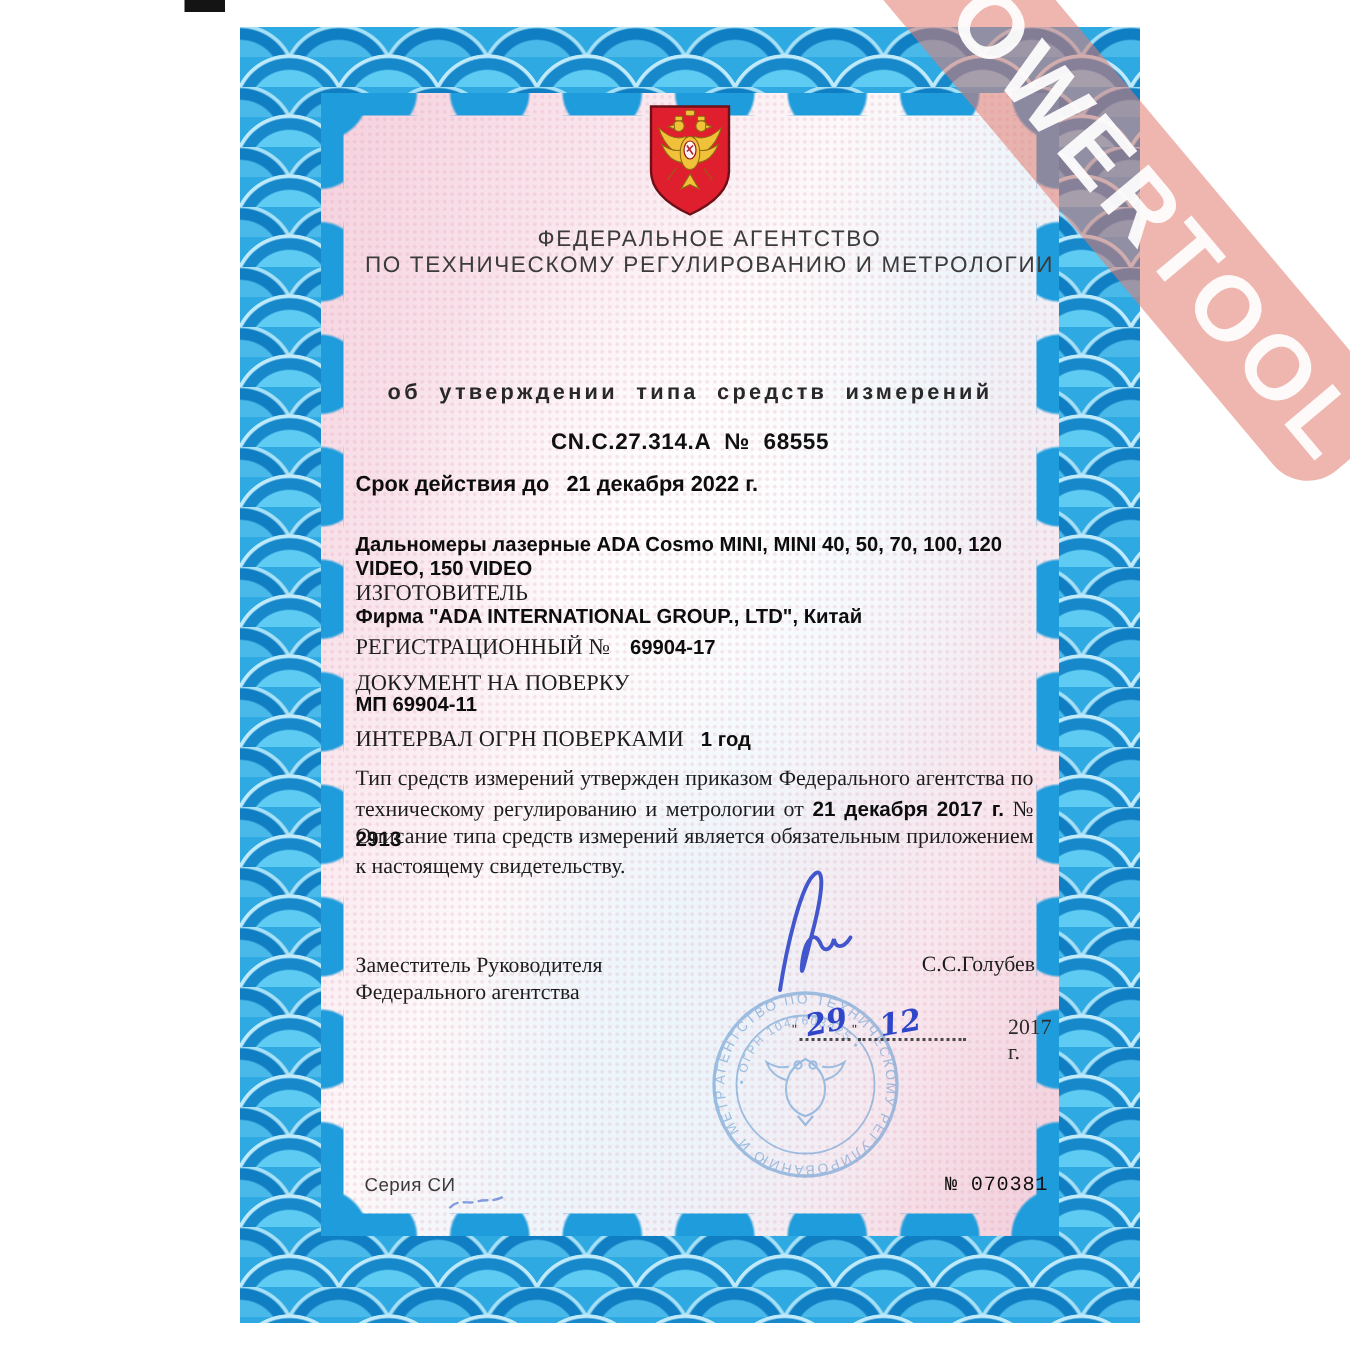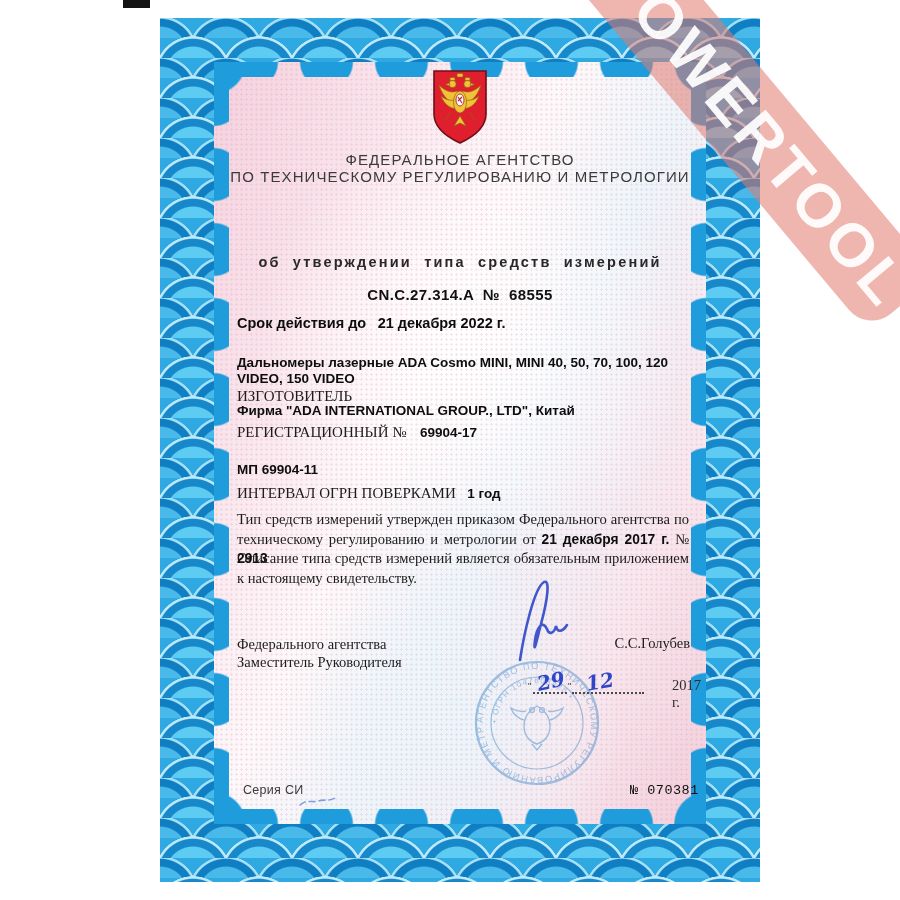--- a/index.html
+++ b/index.html
@@ -55,21 +55,21 @@
   .c-br{right:54px;bottom:58px;background:radial-gradient(circle at 100% 100%,#1f9cdb 60%,rgba(31,156,219,0) 64%);}
 
   
   .abs{position:absolute;}
   .ctr{left:0;width:600px;text-align:center;}
   .col{left:77px;width:452px;}
   .serif{font-family:"Liberation Serif",serif;color:#1c1c1c;}
   .sansb{font-family:"Liberation Sans",sans-serif;font-weight:bold;color:#0d0d0d;}
   .pre{white-space:pre;}
 
-  .agency{top:133px;font-size:15px;line-height:17px;letter-spacing:1.1px;color:#3b3b3b;}
+  .agency{top:133px;font-size:15px;line-height:17px;letter-spacing:1.1px;color:#3b3b3b;padding-left:13px;}
   .title{top:185px;font-family:"Liberation Serif",serif;font-weight:bold;font-size:45px;
          letter-spacing:1.5px;color:#1e7ed3;line-height:46px;}
   .subtitle{top:236px;font-size:14.5px;font-weight:bold;letter-spacing:2.2px;word-spacing:6px;color:#282828;}
   .numline{top:268px;font-size:15px;font-weight:bold;letter-spacing:.4px;color:#101010;}
 
   .lbl{font-size:15px;}
   .val{font-size:13.5px;line-height:16px;}
   .para{font-size:14.6px;line-height:19.5px;text-align:justify;margin:0;}
   .para .sansb{font-size:13.8px;}
 
@@ -165,39 +165,40 @@
   <div class="abs col sansb val" style="top:337px">Дальномеры лазерные ADA Cosmo MINI, MINI 40, 50, 70, 100, 120 VIDEO, 150 VIDEO</div>
 
   <div class="abs col serif lbl" style="top:370px">ИЗГОТОВИТЕЛЬ</div>
   <div class="abs col sansb val" style="top:385px">Фирма "ADA INTERNATIONAL GROUP., LTD", Китай</div>
 
   <div class="abs col" style="top:405px">
     <span class="serif lbl">РЕГИСТРАЦИОННЫЙ №</span>
     <span class="sansb val" style="margin-left:9px">69904-17</span>
   </div>
 
+  <div class="abs col serif lbl" style="top:430px">ДОКУМЕНТ НА ПОВЕРКУ</div>
   <div class="abs col sansb val" style="top:444px">МП 69904-11</div>
 
   <div class="abs col" style="top:466px">
     <span class="serif lbl">ИНТЕРВАЛ ОГРН ПОВЕРКАМИ</span>
     <span class="sansb val" style="margin-left:7px">1 год</span>
   </div>
 
   <p class="abs col serif para" style="top:492px">
     <span>Тип средств измерений утвержден приказом Федерального агентства по техническому регулированию и метрологии от</span>
     <b class="sansb">21 декабря 2017 г.</b>
     <span>№</span>
     <b class="sansb">2913</b>
   </p>
 
   <p class="abs col serif para" style="top:531px">Описание типа средств измерений является обязательным приложением к настоящему свидетельству.</p>
 
   <div class="abs col serif sign-pos">
+    <div>Заместитель Руководителя</div>
     <div>Федерального агентства</div>
-    <div>Заместитель Руководителя</div>
   </div>
   <div class="abs serif sign-name">С.С.Голубев</div>
 
   <svg class="stamp" width="130" height="130" viewBox="0 0 130 130">
     <g stroke="#5a95cf" fill="none">
       <circle cx="65" cy="65" r="61" stroke-width="2.2"></circle>
       <circle cx="65" cy="65" r="46" stroke-width="1.2"></circle>
       <defs>
         <path id="ringOuter" d="M65,65 m-54,0 a54,54 0 1,1 108,0 a54,54 0 1,1 -108,0"></path>
         <path id="ringInner" d="M65,65 m-40,0 a40,40 0 1,1 80,0 a40,40 0 1,1 -80,0"></path>

